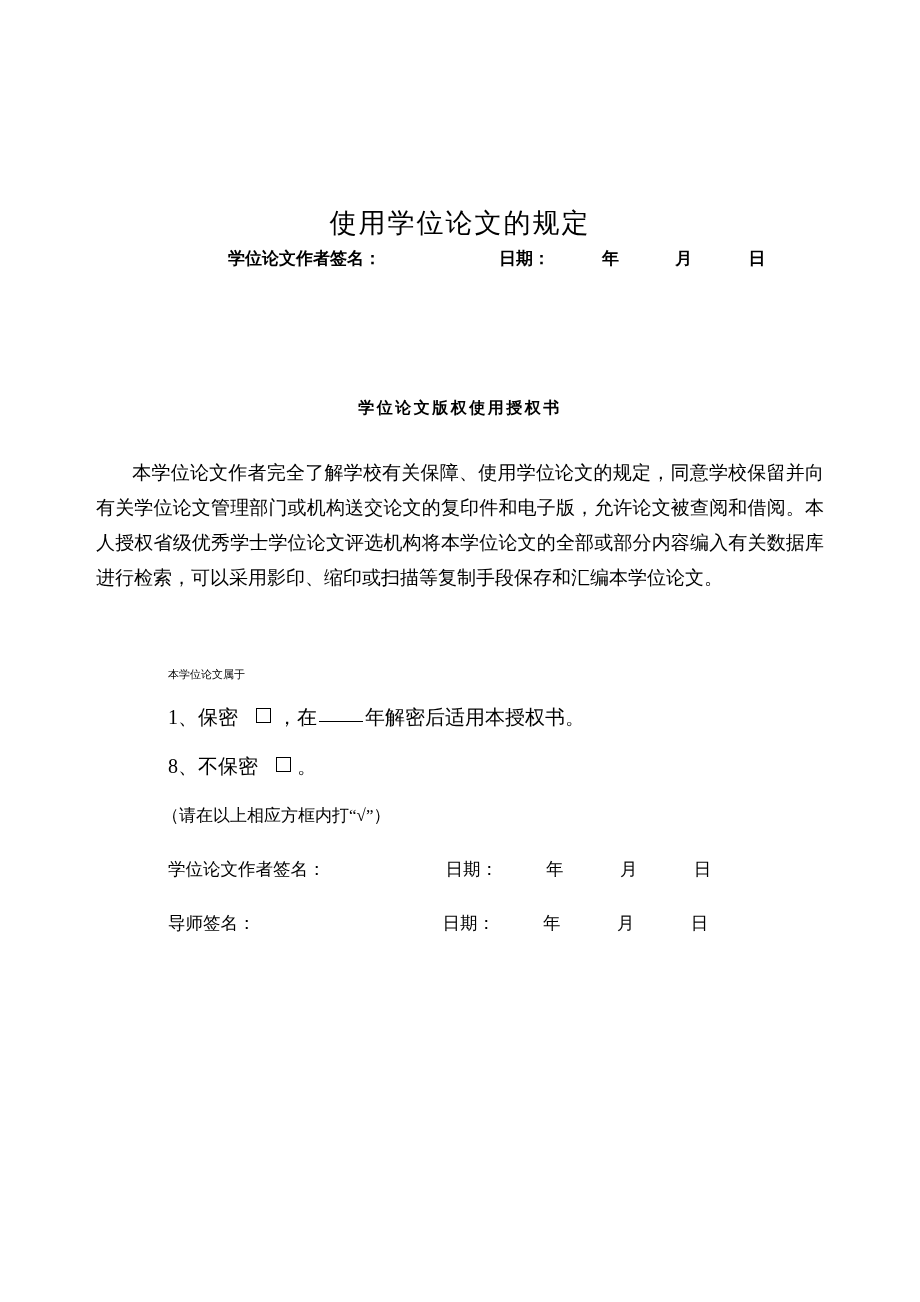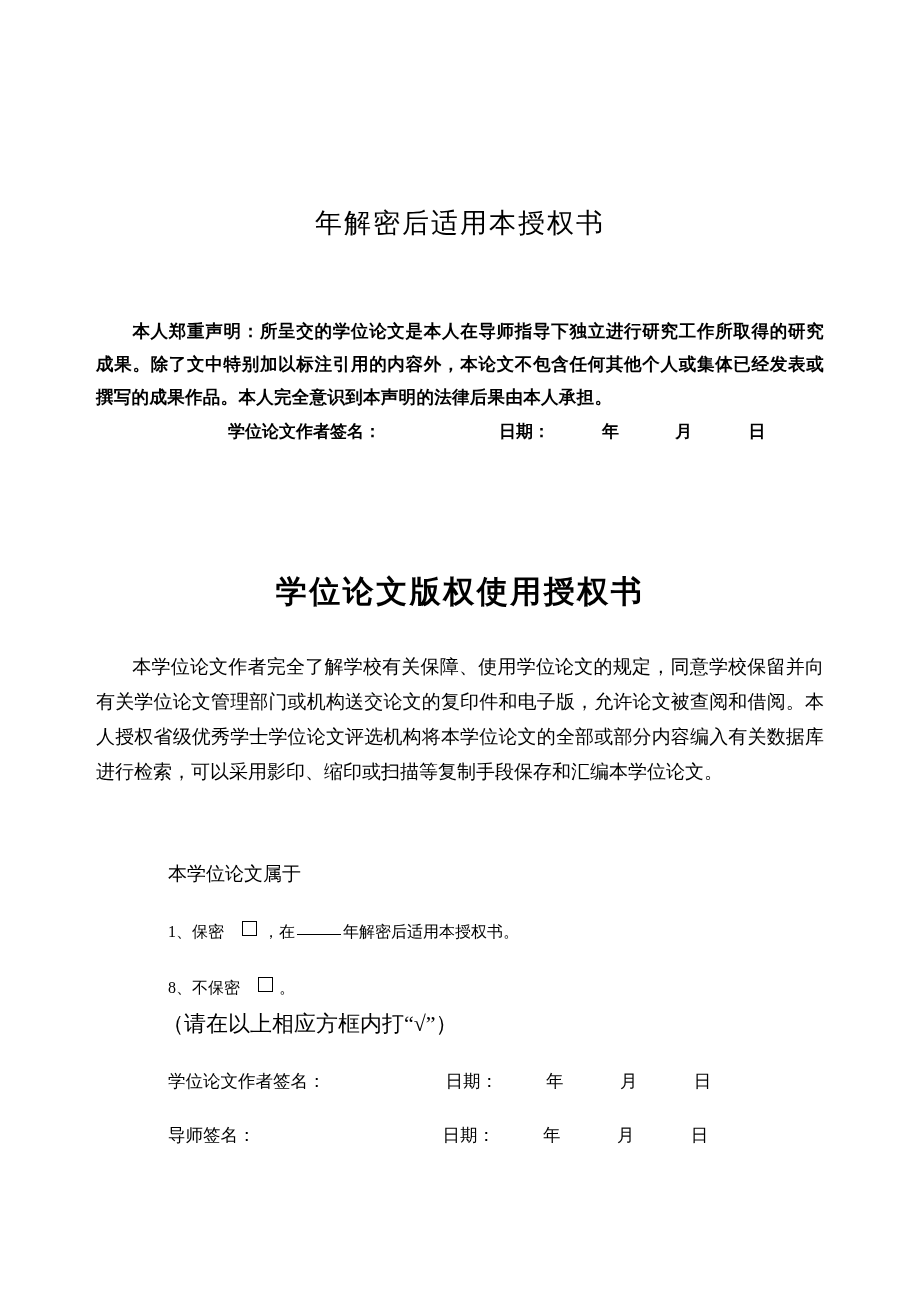--- a/index.html
+++ b/index.html
@@ -62,67 +62,67 @@
   }
   .sign-line-1 .ymd {
     margin-left: 52px;
     letter-spacing: 26px;
     white-space: nowrap;
   }
 
   
   .title-2 {
     text-align: center;
-    font-size: 31px;
+    font-size: 16px;
     font-weight: bold;
     letter-spacing: 2.5px;
     margin-top: 128px;
     font-family: "Liberation Serif", "DejaVu Serif", serif;
   }
   .auth-body {
     margin-top: 36px;
     font-size: 19px;
     line-height: 35px;
     text-align: justify;
     text-justify: inter-ideograph;
   }
   .auth-body .indent {
     display: inline-block;
     width: 36px;
   }
 
   .belongs {
     margin-top: 72px;
-    font-size: 19px;
+    font-size: 11px;
     padding-left: 72px;
   }
   .opt {
-    margin-top: 34px;
-    font-size: 16px;
+    margin-top: 22px;
+    font-size: 20px;
     padding-left: 72px;
     white-space: nowrap;
   }
   .opt .box {
     display: inline-block;
     width: 13px;
     height: 13px;
     border: 1px solid #000;
     margin: 0 6px 0 18px;
     vertical-align: 1px;
   }
   .opt .blank {
     display: inline-block;
     width: 44px;
     border-bottom: 1px solid #000;
     margin: 0 2px;
     vertical-align: 2px;
   }
   .note {
-    margin-top: 10px;
-    font-size: 22px;
+    margin-top: 24px;
+    font-size: 17px;
     padding-left: 66px;
   }
 
   .sig-row {
     margin-top: 30px;
     font-size: 17.5px;
     display: flex;
     align-items: baseline;
     padding-left: 72px;
   }
@@ -140,25 +140,22 @@
     margin-left: 48px;
     letter-spacing: 26px;
     white-space: nowrap;
   }
 </style>
 </head>
 <body>
 
 <div class="page">
 
-  <div class="title-1">年解密后适用本授权书</div>
+  <div class="title-1">使用学位论文的规定</div>
 
-  <div class="decl-body">
-    <span class="indent"></span><span>本人郑重声明：所呈交的学位论文是本人在导师指导下独立进行研究工作所取得的研究成果。除了文中特别加以标注引用的内容外，本论文不包含任何其他个人或集体已经发表或撰写的成果作品。本人完全意识到本声明的法律后果由本人承担。</span>
-  </div>
 
   <div class="sign-line-1">
     <span class="label">学位论文作者签名：</span>
     <span class="date-label">日期：</span>
     <span class="ymd">年 月 日</span>
   </div>
 
   <div class="title-2">学位论文版权使用授权书</div>
 
   <div class="auth-body">

